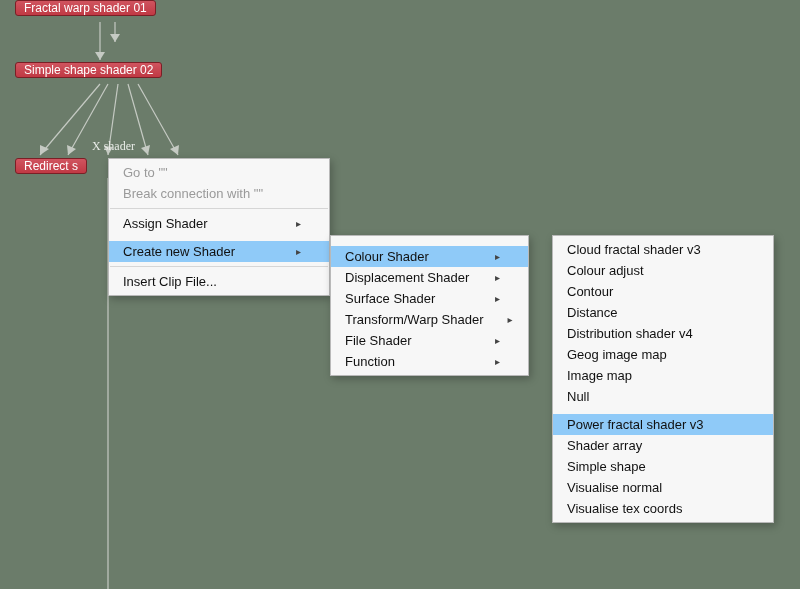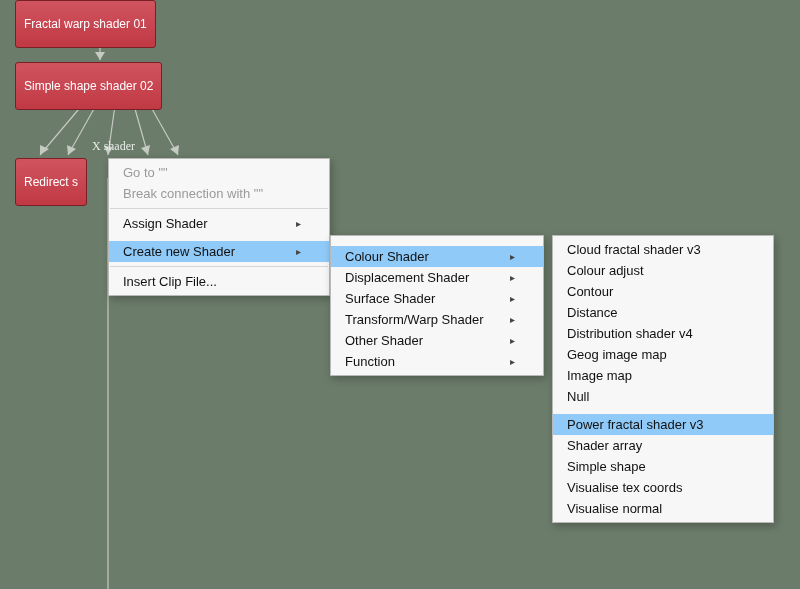--- a/index.html
+++ b/index.html
@@ -10,21 +10,21 @@
   }
 
   
   .node {
     position: absolute;
     background: linear-gradient(#d0545f,#c03944);
     border: 1px solid #7a1f26;
     border-radius: 3px;
     color: #fff;
     font-size: 12px;
-    padding: 16px 8px;
+    padding: 0 8px;
     white-space: nowrap;
   }
   .node-label {
     position: absolute;
     color: #e9ece8;
     font-size: 12px;
     white-space: nowrap;
     font-family: Liberation Serif, serif;
   }
 
@@ -127,39 +127,39 @@
   <div class="menu-item highlight">
     <span>Create new Shader</span>
     <span class="submenu-arrow">▸</span>
   </div>
   <div class="menu-sep"></div>
   <div class="menu-item">
     <span>Insert Clip File...</span>
   </div>
 </div>
 
-<div class="menu" style="left:330px; top:235px; width:214px;">
+<div class="menu" style="left:330px; top:235px; width:199px;">
   <div class="menu-item highlight">
     <span>Colour Shader</span>
     <span class="submenu-arrow">▸</span>
   </div>
   <div class="menu-item">
     <span>Displacement Shader</span>
     <span class="submenu-arrow">▸</span>
   </div>
   <div class="menu-item">
     <span>Surface Shader</span>
     <span class="submenu-arrow">▸</span>
   </div>
   <div class="menu-item">
     <span>Transform/Warp Shader</span>
     <span class="submenu-arrow">▸</span>
   </div>
   <div class="menu-item">
-    <span>Other Shader</span>
+    <span>File Shader</span>
     <span class="submenu-arrow">▸</span>
   </div>
   <div class="menu-item">
     <span>Function</span>
     <span class="submenu-arrow">▸</span>
   </div>
 </div>
 
 <div class="menu" id="menu3" style="left:552px; top:235px; width:222px;">
 
@@ -190,18 +190,18 @@
     <div class="menu-item highlight">
       <span>Power fractal shader v3</span>
     </div>
     <div class="menu-item">
       <span>Shader array</span>
     </div>
     <div class="menu-item">
       <span>Simple shape</span>
     </div>
     <div class="menu-item">
+      <span>Visualise normal</span>
+    </div>
+    <div class="menu-item">
       <span>Visualise tex coords</span>
     </div>
-    <div class="menu-item">
-      <span>Visualise normal</span>
-    </div>
   </div>
 
 </body></html>

